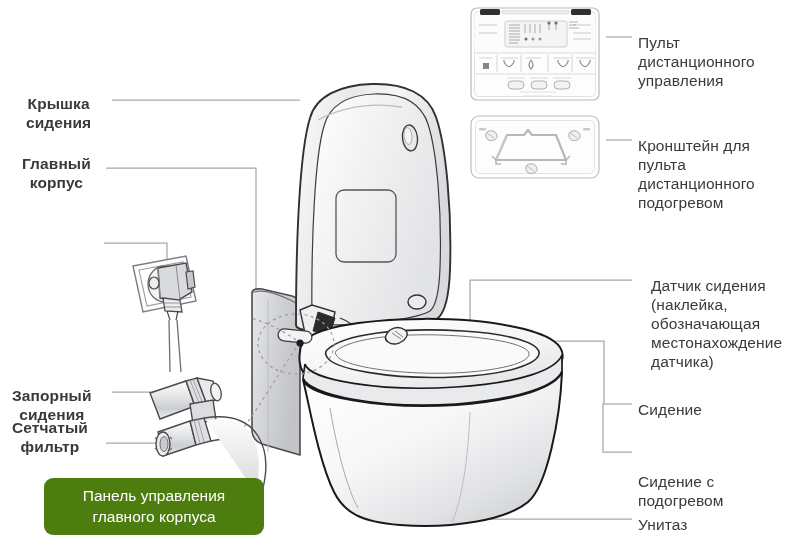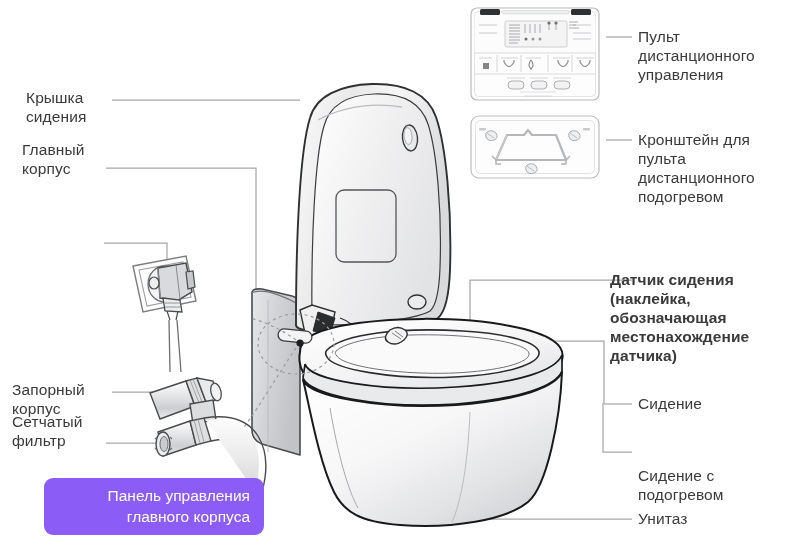--- a/index.html
+++ b/index.html
@@ -12,31 +12,32 @@
   }
   #art{position:absolute;left:0;top:0;width:800px;height:554px;}
   .lbl{
     position:absolute;
     color:#3a3a3a;
     font-size:15.5px;
     line-height:19px;
     letter-spacing:.1px;
     white-space:pre-line;
     font-family:"Liberation Sans", sans-serif;
+    margin-top:6px;
   }
   .lbl.right{text-align:left;}
-  .lbl.left{text-align:left;}
+  .lbl.left{text-align:center;font-weight:bold;}
   .callout{
     position:absolute;
-    background:#8b5cf6;
+    background:#4d7c0f;
     color:#ffffff;
     border-radius:9px;
     font-size:15.5px;
     line-height:21px;
-    text-align:right;
+    text-align:center;
     padding:7px 14px 8px 14px;
     white-space:pre-line;
     font-family:"Liberation Sans", sans-serif;
   }
 </style>
 </head>
 <body>
 
 <div id="root">
 
@@ -282,35 +283,35 @@
       <path d="M194,420 L200,443 M198,419 L204,442" stroke="#9b9c9f" stroke-width="0.9"></path>
       <path d="M204,418 C230,414 248,420 258,436 C268,452 268,470 262,492" fill="none" stroke="#4a4b4d" stroke-width="1.4"></path>
       <path d="M211,441 C232,436 245,442 252,456 C259,470 258,478 253,496" fill="none" stroke="#4a4b4d" stroke-width="1.4"></path>
       <path d="M206,420 C231,416 246,424 253,438 C261,454 260,472 255,492" fill="url(#gHose)" stroke="none"></path>
     </g>
 
   </svg>
 
   <div class="lbl left" style="left:26px; top:88px;">Крышка
 сидения</div>
-  <div class="lbl left" style="left:22px; top:140px;">Главный
+  <div class="lbl left" style="left:22px; top:148px;">Главный
 корпус</div>
   <div class="lbl left" style="left:12px; top:380px;">Запорный
-корпус</div>
+сидения</div>
   <div class="lbl left" style="left:12px; top:412px;">Сетчатый
 фильтр</div>
 
   <div class="lbl right" style="left:638px; top:27px;">Пульт
 дистанционного
 управления</div>
   <div class="lbl right" style="left:638px; top:130px;">Кронштейн для
 пульта
 дистанционного
 подогревом</div>
-  <div class="lbl right" style="left:610px; top:270px;font-weight:bold;">Датчик сидения
+  <div class="lbl right" style="left:651px; top:270px;">Датчик сидения
 (наклейка,
 обозначающая
 местонахождение
 датчика)</div>
   <div class="lbl right" style="left:638px; top:394px;">Сидение</div>
   <div class="lbl right" style="left:638px; top:466px;">Сидение с
 подогревом</div>
   <div class="lbl right" style="left:638px; top:509px;text-align:right;">Унитаз</div>
 
   <div class="callout" style="left:44px; top:478px; width:192px;">Панель управления

